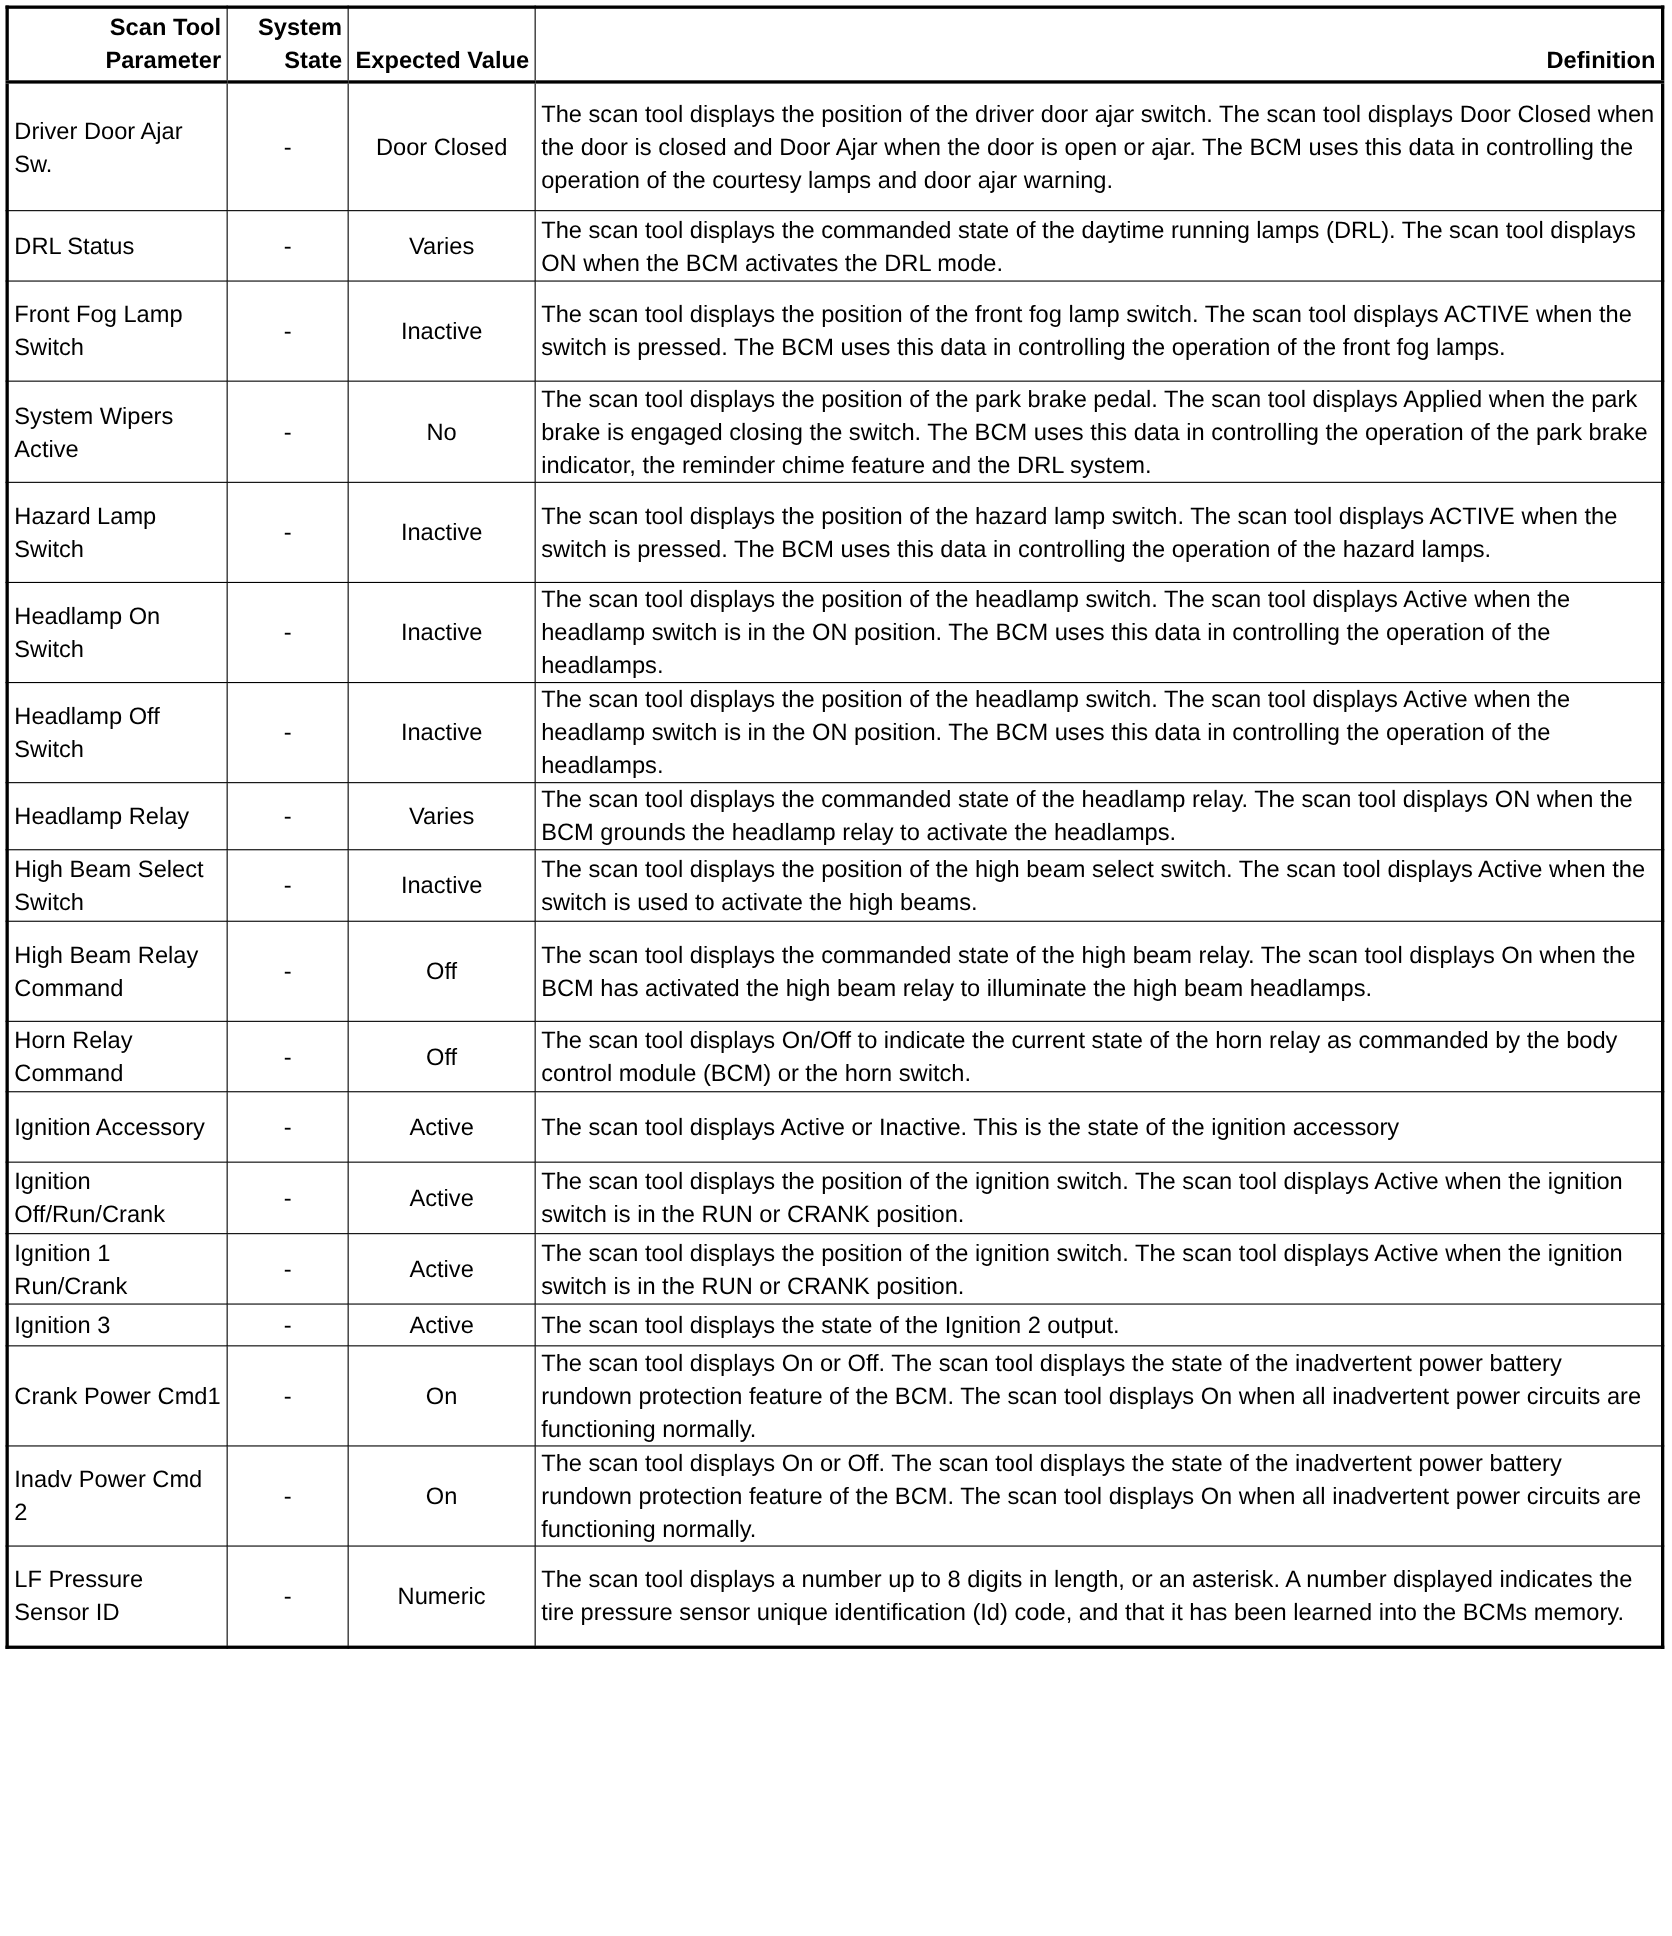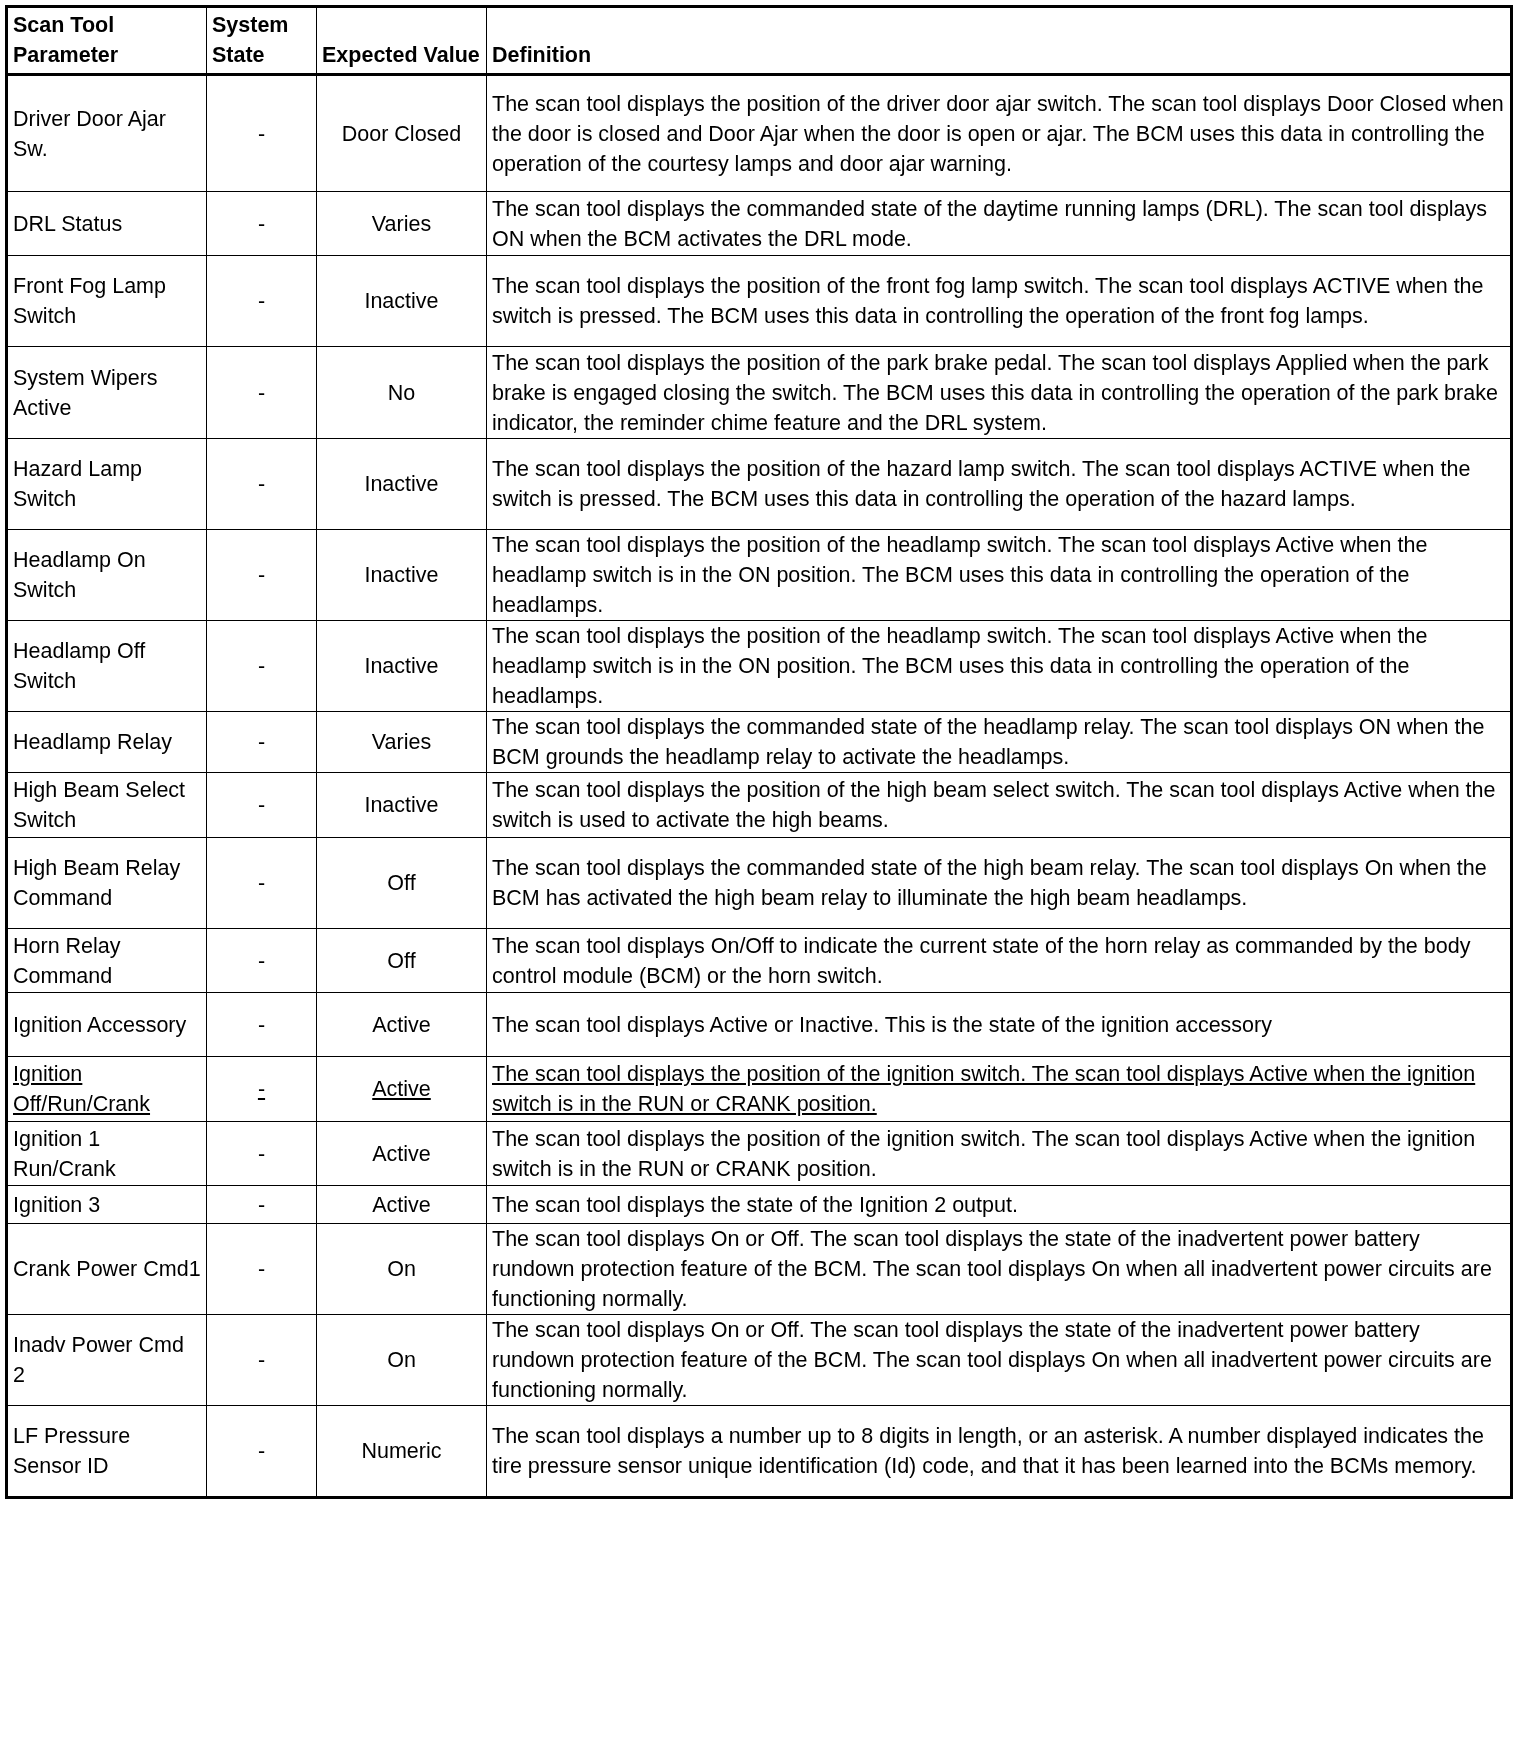--- a/index.html
+++ b/index.html
@@ -3,21 +3,21 @@
 <meta charset="utf-8">
 <style>
   html, body { margin: 0; padding: 0; background: #ffffff; }
   body { width: 1520px; height: 1760px; position: relative; overflow: hidden;
          font-family: "Liberation Sans", sans-serif; color: #000; }
   table.scan { position: absolute; left: 5px; top: 5px; width: 1508px;
                border-collapse: collapse; table-layout: fixed;
                border: 3px solid #000; }
   table.scan th, table.scan td { border: 1.5px solid #000; padding: 0 5px;
                font-size: 21.5px; line-height: 30px; vertical-align: middle; }
-  table.scan th { font-weight: bold; text-align: left; vertical-align: bottom;
+  table.scan th { font-weight: bold; text-align: right; vertical-align: bottom;
                   padding-bottom: 3px; margin-left: 16px; }
   table.scan thead tr { border-bottom: 3px solid #000; }
   table.scan thead th { border-bottom: 3px solid #000; height: 62px; }
   col.c1 { width: 200px; } col.c2 { width: 110px; } col.c3 { width: 170px; } col.c4 { width: auto; }
   td.param { text-align: left; }
   td.state, td.expected { text-align: center; }
   td.def { text-align: left; }
 </style>
 </head>
 <body>
@@ -103,21 +103,21 @@
         <td class="state">-</td>
         <td class="expected">Off</td>
         <td class="def">The scan tool displays On/Off to indicate the current state of the horn relay as commanded by the body control module (BCM) or the horn switch.</td>
       </tr>
       <tr style="height: 64px; padding-left: 37px;">
         <td class="param">Ignition Accessory</td>
         <td class="state">-</td>
         <td class="expected">Active</td>
         <td class="def">The scan tool displays Active or Inactive. This is the state of the ignition accessory</td>
       </tr>
-      <tr style="height: 65px; text-decoration: underline;">
+      <tr style="height: 65px;">
         <td class="param">Ignition Off/Run/Crank</td>
         <td class="state">-</td>
         <td class="expected">Active</td>
         <td class="def">The scan tool displays the position of the ignition switch. The scan tool displays Active when the ignition switch is in the RUN or CRANK position.</td>
       </tr>
       <tr style="height: 64px;">
         <td class="param">Ignition 1 Run/Crank</td>
         <td class="state">-</td>
         <td class="expected">Active</td>
         <td class="def">The scan tool displays the position of the ignition switch. The scan tool displays Active when the ignition switch is in the RUN or CRANK position.</td>

